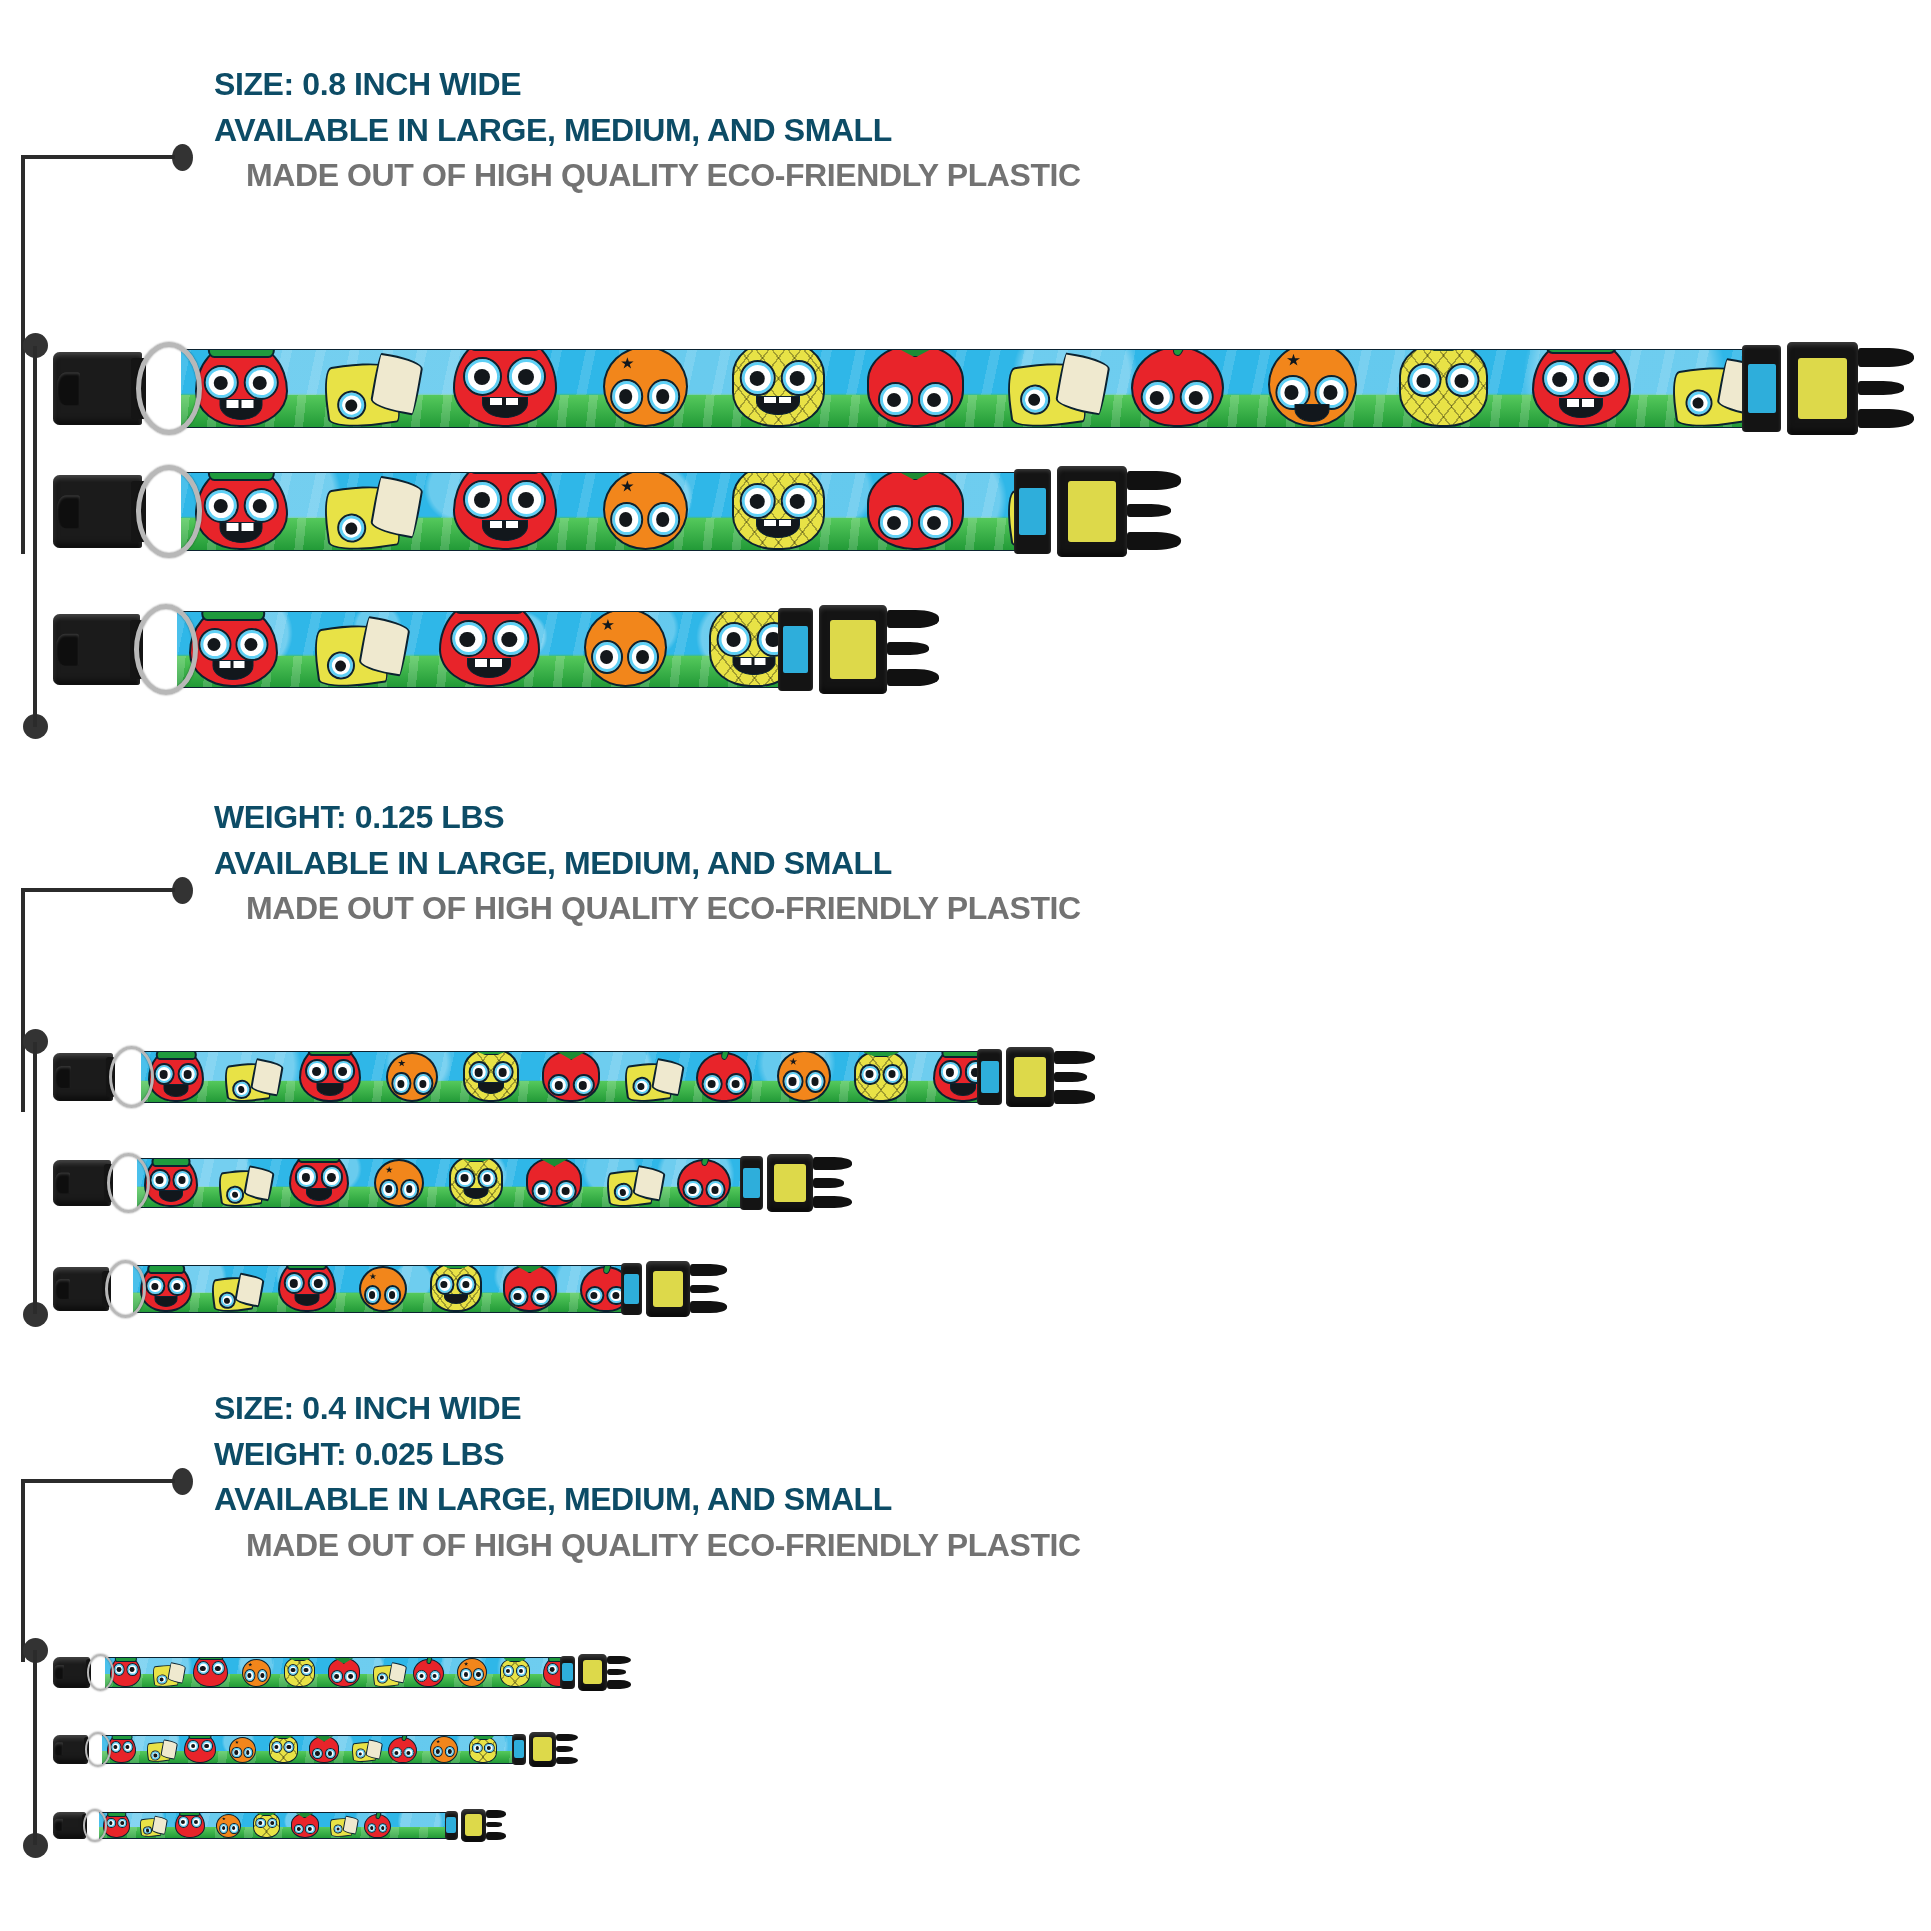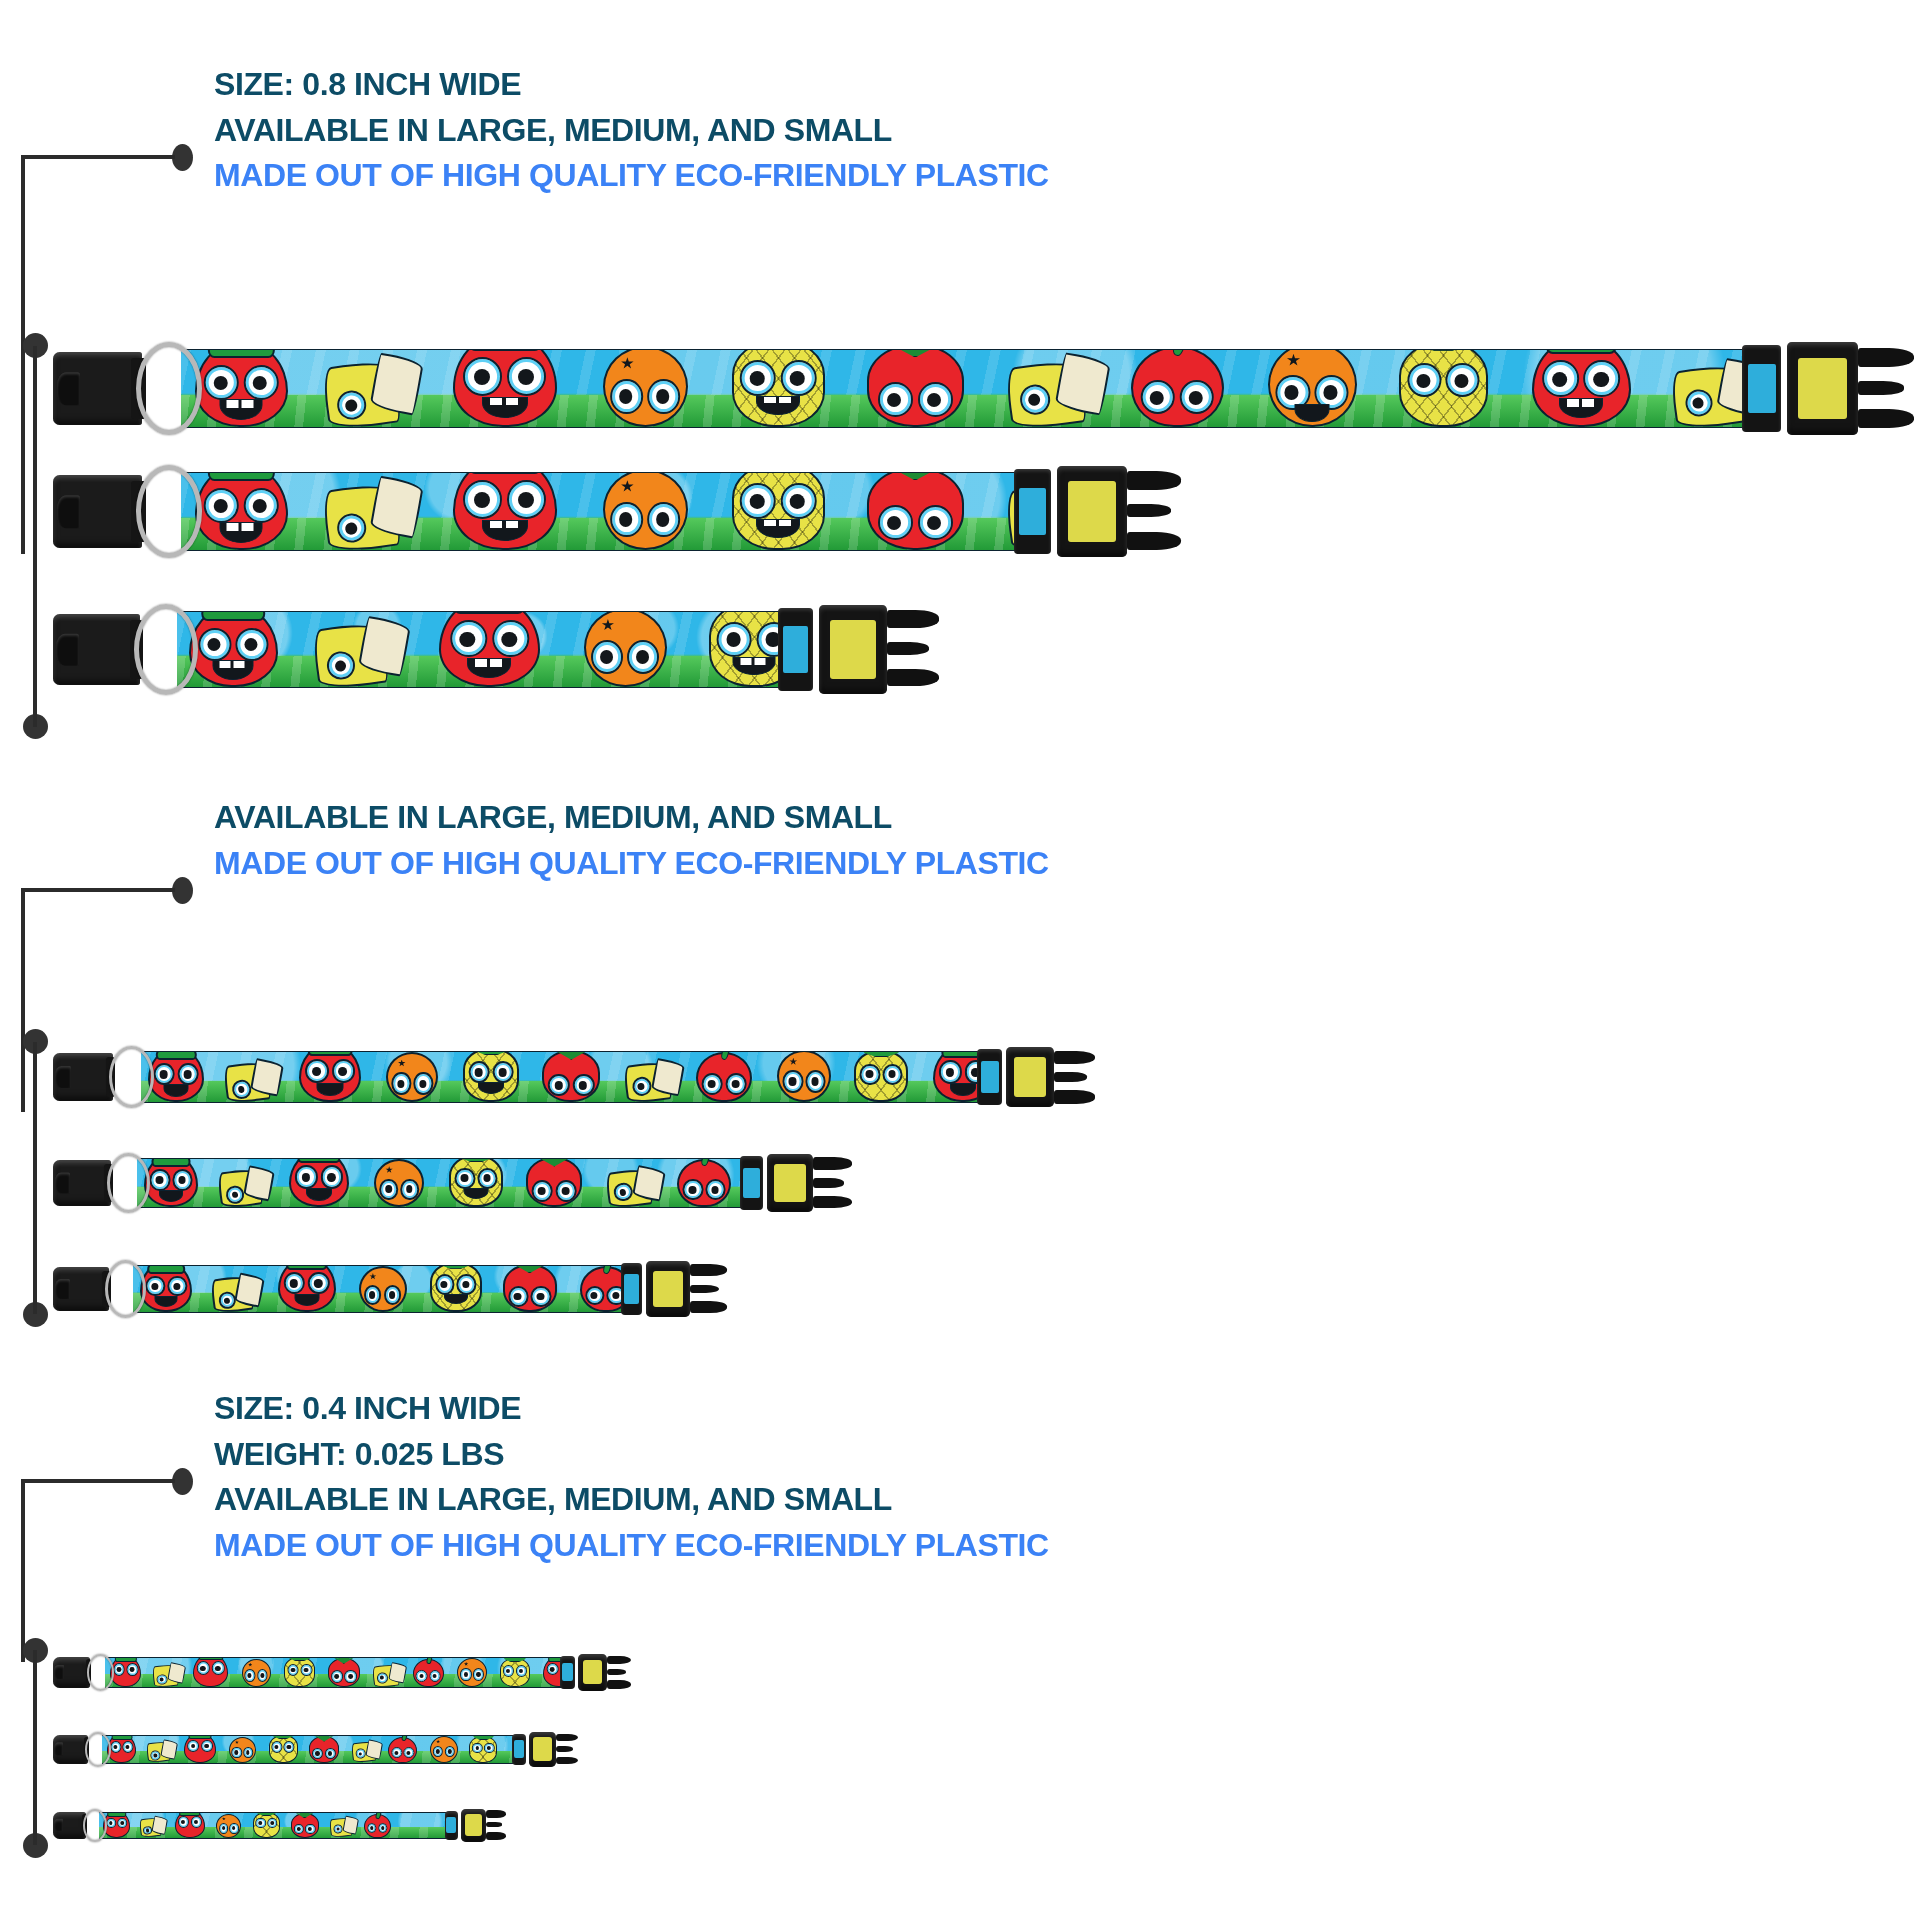--- a/index.html
+++ b/index.html
@@ -4,21 +4,21 @@
 <style>
   html,body{margin:0;padding:0;background:#ffffff;}
   body{width:1931px;height:1931px;position:relative;overflow:hidden;
        font-family:"Liberation Sans",sans-serif;}
 
   
   .spec-block{position:absolute;left:214px;}
   .spec-line{font-weight:bold;letter-spacing:-0.4px;white-space:nowrap;
              line-height:1.0;margin-bottom:13.5px;}
   .spec-line.l1,.spec-line.l2,.spec-line.l3{color:#0d4c66;}
-  .spec-line.l4{color:#3b82f6;}
+  .spec-line.l4{color:#737373;margin-left:32px;}
   .spec-line.l1{font-size:32px;}
   .spec-line.l2{font-size:32px;}
   .spec-line.l3{font-size:32px;}
   .spec-line.l4{font-size:32px;}
 
   
   .caliper{position:absolute;}
   .cal-v{position:absolute;width:3.9px;background:#2b2b2b;}
   .cal-h{position:absolute;height:3.9px;background:#2b2b2b;}
   .dot{position:absolute;width:25px;height:25px;border-radius:50%;
@@ -403,20 +403,21 @@
   <div class="slider" style="width:35px;height:83px;margin-left:-5.8px;z-index:5;"></div>
   <div class="buckle-m" style="width:68px;height:89px;margin-left:5.8px;z-index:6;"></div>
   <div class="prongs" style="width:54px;height:89px;">
     <span style="top:6%;width:52px;height:17.4px;"></span>
     <span style="top:42%;width:42px;height:12.6px;"></span>
     <span style="top:72%;width:52px;height:17.4px;"></span>
   </div>
 </div>
 
 <div class="spec-block" style="top:801px;">
+  <div class="spec-line l2">WEIGHT: 0.125 LBS</div>
   <div class="spec-line l3">AVAILABLE IN LARGE, MEDIUM, AND SMALL</div>
   <div class="spec-line l4">MADE OUT OF HIGH QUALITY ECO-FRIENDLY PLASTIC</div>
 </div>
 
 <div class="caliper">
   <div class="dot ell" style="left:172px;top:877px;"></div>
   <div class="cal-h" style="left:21px;top:888px;width:154px;"></div>
   <div class="cal-v" style="left:21px;top:888px;height:224px;"></div>
   <div class="dot" style="left:23px;top:1029px;"></div>
   <div class="dot" style="left:23px;top:1302px;"></div>

